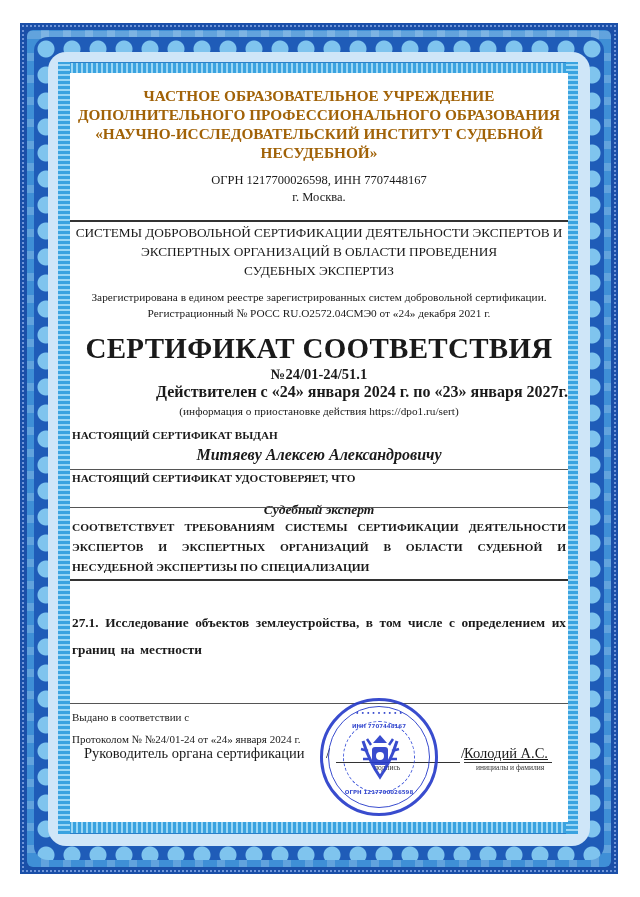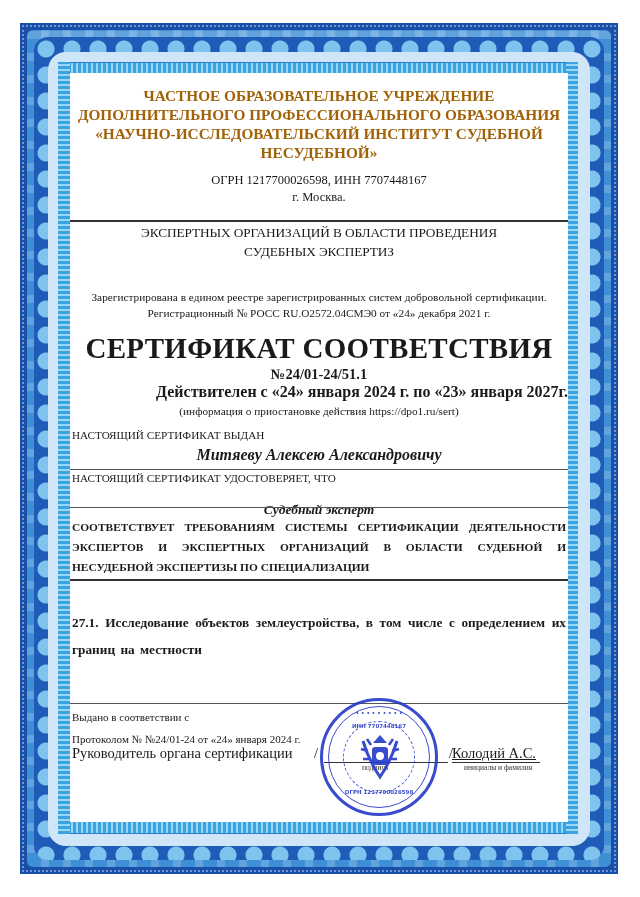--- a/index.html
+++ b/index.html
@@ -79,21 +79,21 @@
   }
   .cert-validity {
     position:absolute; left:0; right:0; top:311px;
     font-weight:bold; font-size:16px; line-height:15px; text-align:right;
   }
   .cert-info {
     position:absolute; left:0; right:0; top:331px;
     font-size:11.3px; line-height:15px; text-align:center;
   }
   .label-caps {
-    position:absolute; left:2px; font-weight:normal; font-size:11.2px; line-height:14px;
+    position:absolute; left:2px; font-weight:bold; font-size:11.2px; line-height:14px;
   }
   .holder-name {
     position:absolute; left:0; right:0; top:372px;
     font-style:italic; font-weight:bold; font-size:16px; line-height:20px; text-align:center;
   }
   .expert-role {
     position:absolute; left:0; right:0; top:412px;
     font-style:italic; font-weight:bold; font-size:13.5px; line-height:17px; text-align:center;margin-top:16px;
   }
   .compliance {
@@ -102,21 +102,21 @@
   }
   .specialization {
     position:absolute; left:2px; right:2px; top:536px;
     font-weight:bold; font-size:13.3px; line-height:27px; text-align:justify; text-align-last:left;
     word-spacing:2px;
   }
   .issued-basis {
     position:absolute; left:2px; top:633px; font-size:11px; line-height:22px;
   }
   .signature-row {
-    position:absolute; left:2px; right:0; top:670px; height:22px;
+    position:absolute; left:14px; right:0; top:670px; height:22px;
     font-size:14.5px; line-height:20px;
   }
   .sig-label { position:absolute; left:0; top:0; }
   .sig-slash { position:absolute; left:242px; top:0; }
   .sig-line { position:absolute; left:252px; top:19px; width:124px; border-top:1px solid #333; }
   .sig-slash2 { position:absolute; left:377px; top:0; }
   .sig-name { position:absolute; left:380px; top:0; text-decoration:underline; }
   .sig-line2 { position:absolute; left:380px; top:19px; width:88px; border-top:1px solid #333; }
   .sig-caption { position:absolute; top:20px; font-size:7.5px; line-height:10px; color:#333; }
 
@@ -158,20 +158,21 @@
     <div>НЕСУДЕБНОЙ»</div>
   </div>
   <div class="org-ids">
     <div>ОГРН 1217700026598, ИНН 7707448167</div>
     <div>г. Москва.</div>
   </div>
 
   <div class="hr thick" style="top:147px;"></div>
 
   <div class="system-title">
+    <div>СИСТЕМЫ ДОБРОВОЛЬНОЙ СЕРТИФИКАЦИИ ДЕЯТЕЛЬНОСТИ ЭКСПЕРТОВ И</div>
     <div>ЭКСПЕРТНЫХ ОРГАНИЗАЦИЙ В ОБЛАСТИ ПРОВЕДЕНИЯ</div>
     <div>СУДЕБНЫХ ЭКСПЕРТИЗ</div>
   </div>
   <div class="registry">
     <div>Зарегистрирована в едином реестре зарегистрированных систем добровольной сертификации.</div>
     <div>Регистрационный  № РОСС RU.O2572.04СМЭ0 от «24» декабря 2021 г.</div>
   </div>
 
   <div class="cert-title">СЕРТИФИКАТ СООТВЕТСТВИЯ</div>
   <div class="cert-number">№24/01-24/51.1</div>

